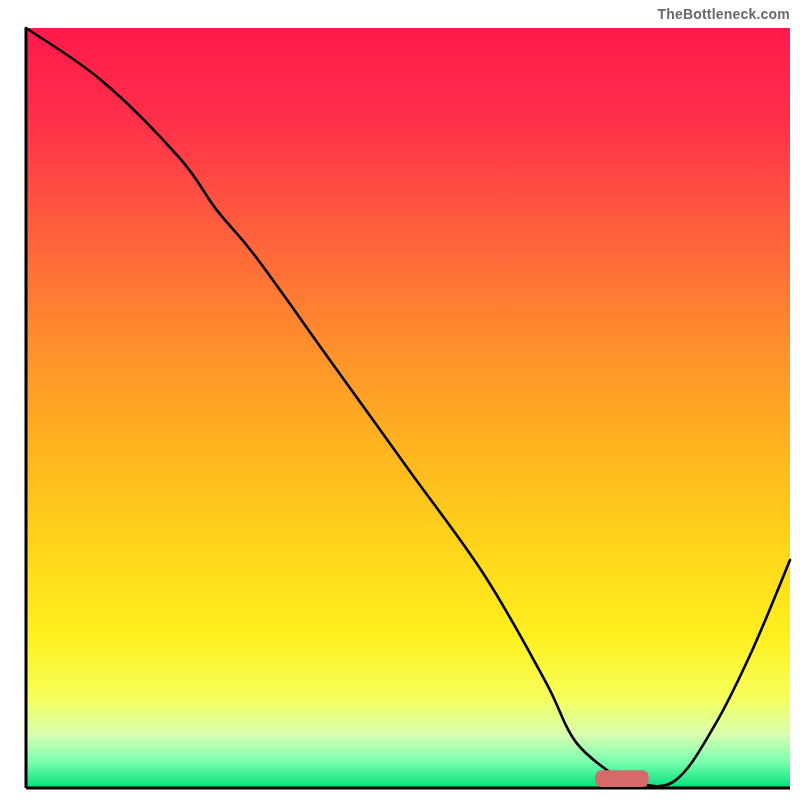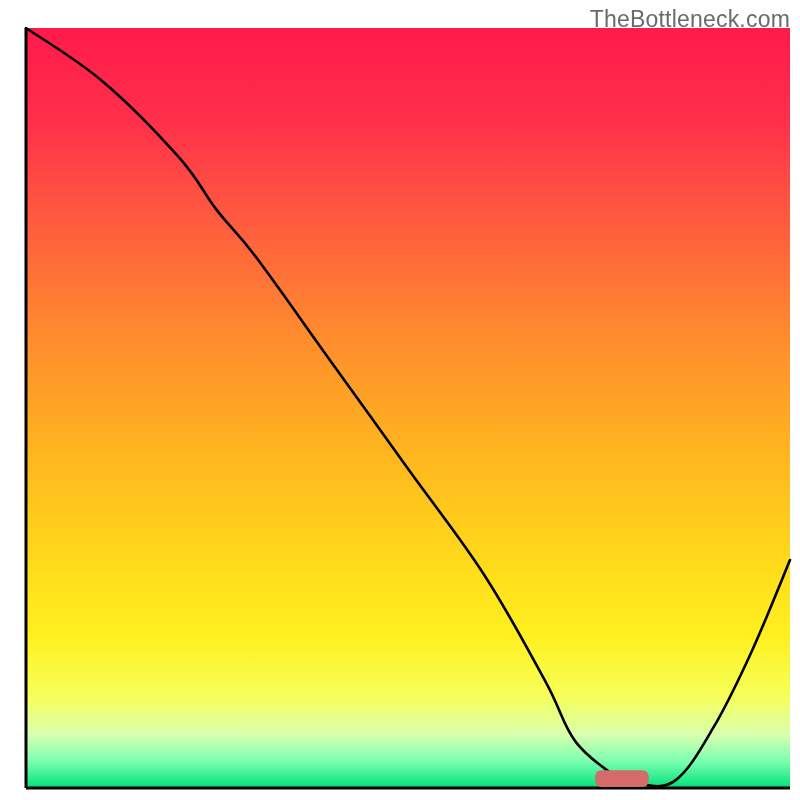--- a/index.html
+++ b/index.html
@@ -12,22 +12,22 @@
   }
   .wrap {
     position: relative;
     width: 800px;
     height: 800px;
   }
   .watermark {
     position: absolute;
     top: 6px;
     right: 10px;
-    font-size: 23px;
-    font-weight: 400;
+    font-size: 14px;
+    font-weight: 700;
     color: #6a6a6a;
     letter-spacing: 0.2px;
   }
   svg {
     display: block;
   }
 </style>
 </head>
 <body>
 

